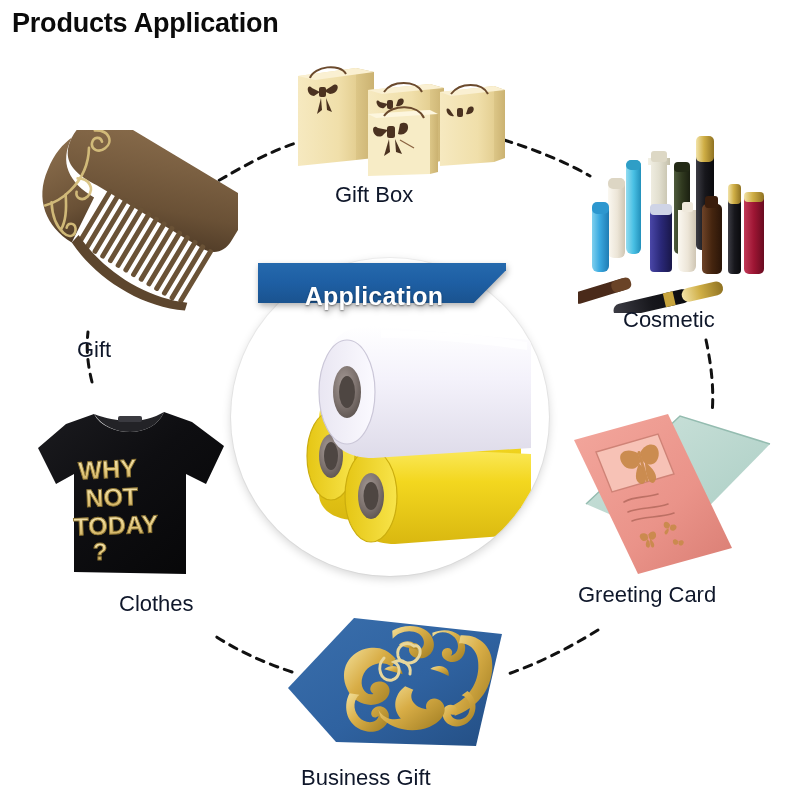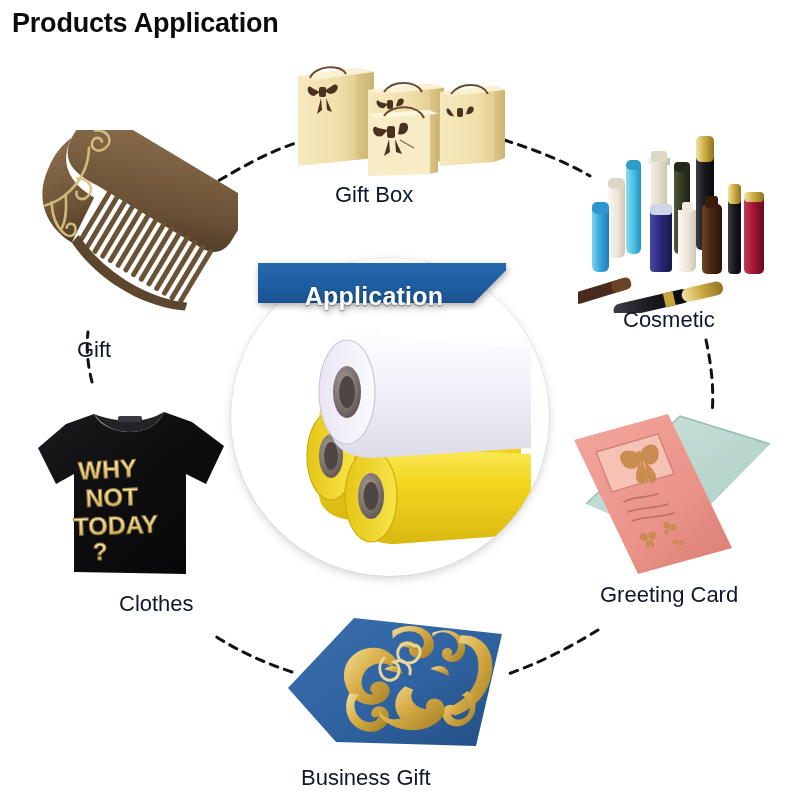--- a/index.html
+++ b/index.html
@@ -56,21 +56,21 @@
 
   
   .node-label{
     position:absolute;
     font-size:22px;color:#0f172a;
     white-space:nowrap;
     font-weight:normal;
   }
   .node-label.lbl-giftbox  {left:335px;top:182px;}
   .node-label.lbl-cosmetic {left:623px;top:307px;}
-  .node-label.lbl-greeting {left:600px;top:582px;}
+  .node-label.lbl-greeting {left:578px;top:582px;}
   .node-label.lbl-business {left:301px;top:765px;}
   .node-label.lbl-clothes  {left:119px;top:591px;}
   .node-label.lbl-comb     {left:77px;top:337px;}
 
   
   .art{position:absolute;}
   .art svg{display:block;}
 
   #art-comb     {left:28px; top:130px; width:210px;height:200px;}
   #art-giftbox  {left:288px;top:48px;  width:220px;height:130px;}

